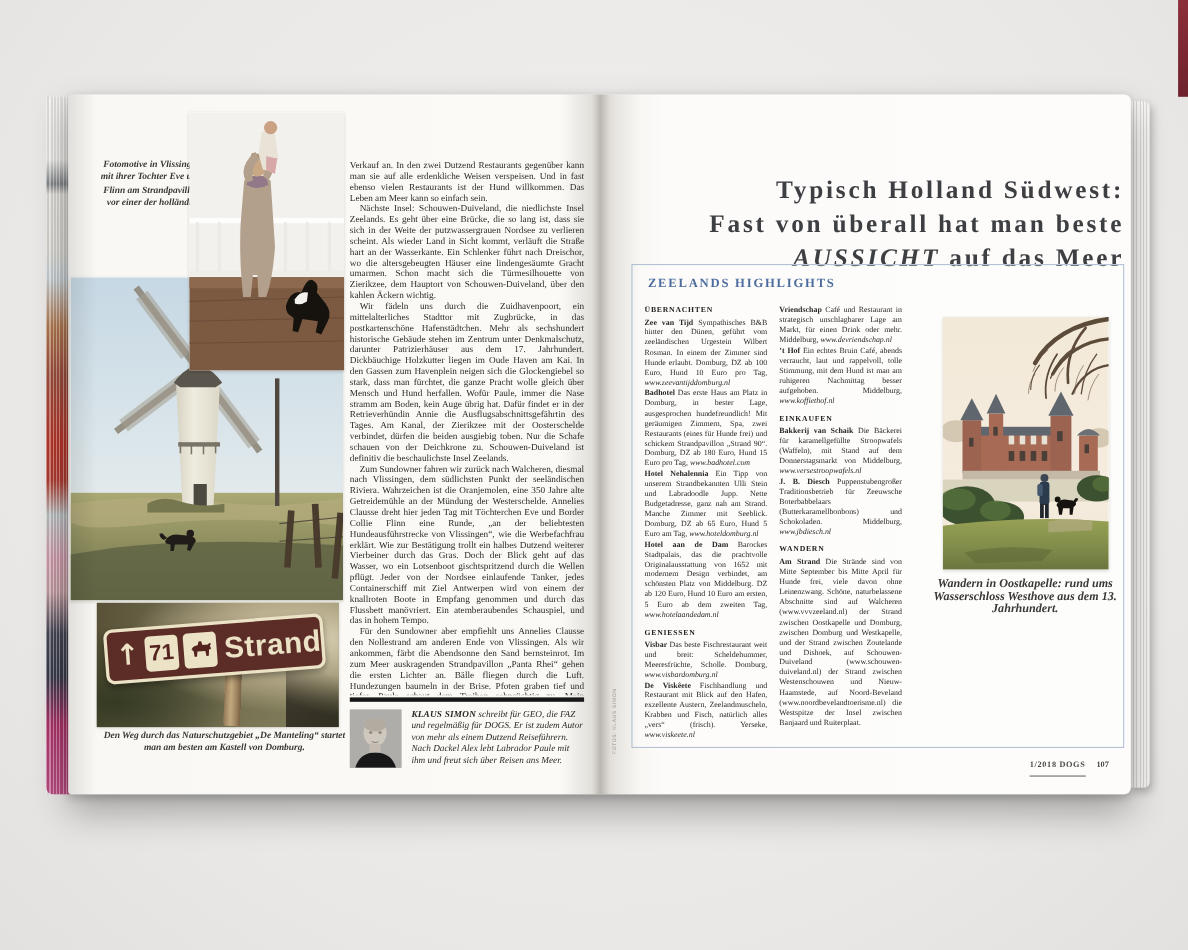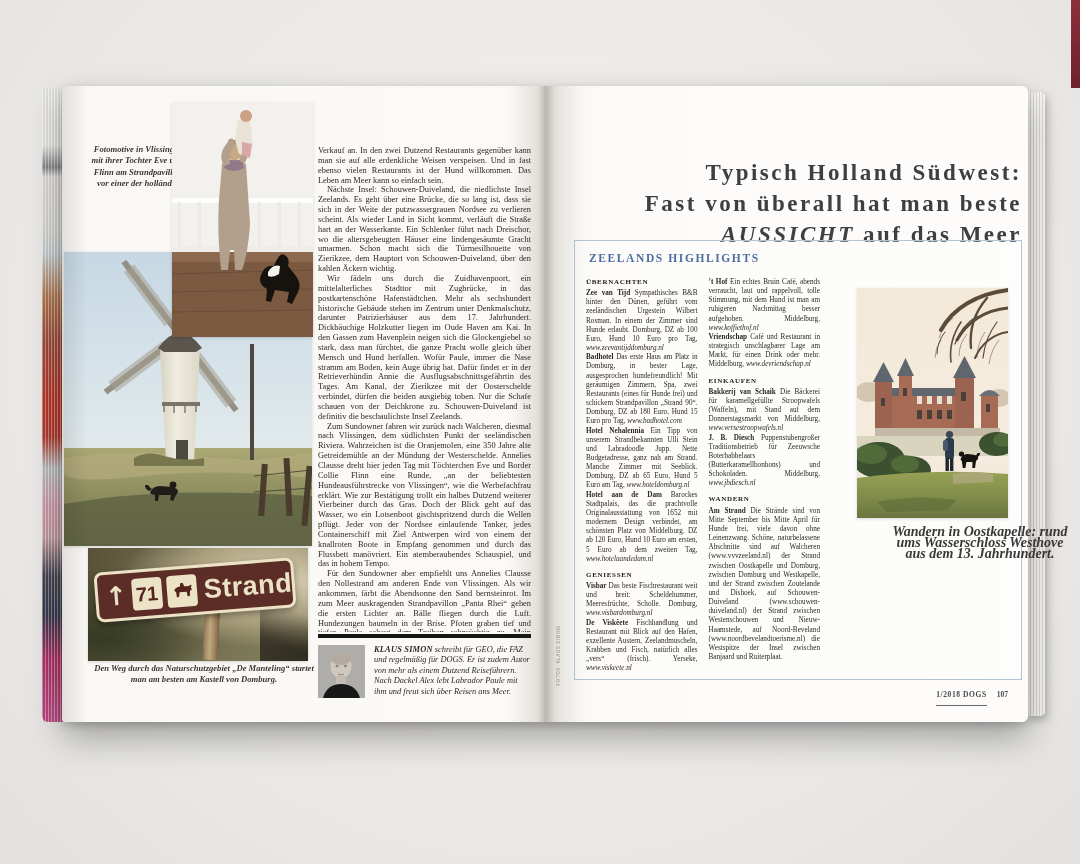--- a/index.html
+++ b/index.html
@@ -89,21 +89,21 @@
   .hl-title{position:absolute;left:527px;top:166px;font-size:11.5px;font-weight:bold;letter-spacing:1.6px;color:#4d6d9f;}
   .hl-text{
     position:absolute;left:524px;top:192px;width:234px;height:396px;overflow:hidden;
     column-count:2;column-gap:11px;column-fill:auto;
     font-size:7.2px;line-height:9.15px;text-align:justify;color:#2b2926;hyphens:auto;-webkit-hyphens:auto;
   }
   .hl-text .shead{font-weight:bold;font-size:7px;letter-spacing:.7px;margin:7px 0 2px 0;color:#232120;}
   .hl-text .shead:first-child{margin-top:0;}
   .hl-text p.entry{margin:0;}
   .hl-text .url{font-style:italic;}
-  .caption-castle{position:absolute;left:776px;top:440px;width:188px;font-size:14px;line-height:11px;margin-left:48px;}
+  .caption-castle{position:absolute;left:776px;top:440px;width:188px;font-size:11px;line-height:11px;}
   .folio{position:absolute;left:780px;top:604px;width:166px;text-align:right;font-size:7.5px;color:#4a4a4a;font-family:"Liberation Serif",serif;}
   .folio .issue{font-weight:bold;letter-spacing:.6px;border-bottom:1px solid #6a6a6a;padding-bottom:6px;}
   .folio .pageno{margin-left:10px;font-weight:bold;}
   .credit-vertical{
     position:absolute;left:494px;top:540px;font-size:4.5px;letter-spacing:.6px;color:#9a9892;
     writing-mode:vertical-rl;transform:rotate(180deg);font-family:"Liberation Sans",sans-serif;
   }
 </style>
 </head>
 <body>
@@ -278,22 +278,22 @@
   <div class="hl-title">ZEELANDS HIGHLIGHTS</div>
   <div class="hl-text">
       <div class="shead">ÜBERNACHTEN</div>
       <p class="entry"><b>Zee van Tijd </b>Sympathisches B&amp;B hinter den Dünen, geführt vom zeeländischen Urgestein Wilbert Rosman. In einem der Zimmer sind Hunde erlaubt. Domburg, DZ ab 100 Euro, Hund 10 Euro pro Tag, <i class="url">www.zeevantijddomburg.nl</i></p>
       <p class="entry"><b>Badhotel </b>Das erste Haus am Platz in Domburg, in bester Lage, ausgesprochen hundefreundlich! Mit geräumigen Zimmern, Spa, zwei Restaurants (eines für Hunde frei) und schickem Strandpavillon „Strand 90“. Domburg, DZ ab 180 Euro, Hund 15 Euro pro Tag, <i class="url">www.badhotel.com</i></p>
       <p class="entry"><b>Hotel Nehalennia </b>Ein Tipp von unserem Strandbekannten Ulli Stein und Labradoodle Jupp. Nette Budgetadresse, ganz nah am Strand. Manche Zimmer mit Seeblick. Domburg, DZ ab 65 Euro, Hund 5 Euro am Tag, <i class="url">www.hoteldomburg.nl</i></p>
       <p class="entry"><b>Hotel aan de Dam </b>Barockes Stadtpalais, das die prachtvolle Originalausstattung von 1652 mit modernem Design verbindet, am schönsten Platz von Middelburg. DZ ab 120 Euro, Hund 10 Euro am ersten, 5 Euro ab dem zweiten Tag, <i class="url">www.hotelaandedam.nl</i></p>
       <div class="shead">GENIESSEN</div>
       <p class="entry"><b>Visbar </b>Das beste Fischrestaurant weit und breit: Scheldehummer, Meeresfrüchte, Scholle. Domburg, <i class="url">www.visbardomburg.nl</i></p>
       <p class="entry"><b>De Viskêete </b>Fischhandlung und Restaurant mit Blick auf den Hafen, exzellente Austern, Zeelandmuscheln, Krabben und Fisch, natürlich alles „vers“ (frisch). Yerseke, <i class="url">www.viskeete.nl</i></p>
+      <p class="entry"><b>Vriendschap </b>Café und Restaurant in strategisch unschlagbarer Lage am Markt, für einen Drink oder mehr. Middelburg, <i class="url">www.devriendschap.nl</i></p>
       <p class="entry"><b>’t Hof </b>Ein echtes Bruin Café, abends verraucht, laut und rappelvoll, tolle Stimmung, mit dem Hund ist man am ruhigeren Nachmittag besser aufgehoben. Middelburg, <i class="url">www.koffiethof.nl</i></p>
-      <p class="entry"><b>Vriendschap </b>Café und Restaurant in strategisch unschlagbarer Lage am Markt, für einen Drink oder mehr. Middelburg, <i class="url">www.devriendschap.nl</i></p>
       <div class="shead">EINKAUFEN</div>
       <p class="entry"><b>Bakkerij van Schaik </b>Die Bäckerei für karamellgefüllte Stroopwafels (Waffeln), mit Stand auf dem Donnerstagsmarkt von Middelburg, <i class="url">www.versestroopwafels.nl</i></p>
       <p class="entry"><b>J. B. Diesch </b>Puppenstubengroßer Traditionsbetrieb für Zeeuwsche Boterbabbelaars (Butterkaramellbonbons) und Schokoladen. Middelburg, <i class="url">www.jbdiesch.nl</i></p>
       <div class="shead">WANDERN</div>
       <p class="entry"><b>Am Strand </b>Die Strände sind von Mitte September bis Mitte April für Hunde frei, viele davon ohne Leinenzwang. Schöne, naturbelassene Abschnitte sind auf Walcheren (www.vvvzeeland.nl) der Strand zwischen Oostkapelle und Domburg, zwischen Domburg und Westkapelle, und der Strand zwischen Zoutelande und Dishoek, auf Schouwen-Duiveland (www.schouwen-duiveland.nl) der Strand zwischen Westenschouwen und Nieuw-Haamstede, auf Noord-Beveland (www.noordbevelandtoerisme.nl) die Westspitze der Insel zwischen Banjaard und Ruiterplaat. </p>
     </div>
 
   <div class="photo photo-castle">
     <svg width="151" height="230" viewBox="0 0 151 230">
       <defs>

